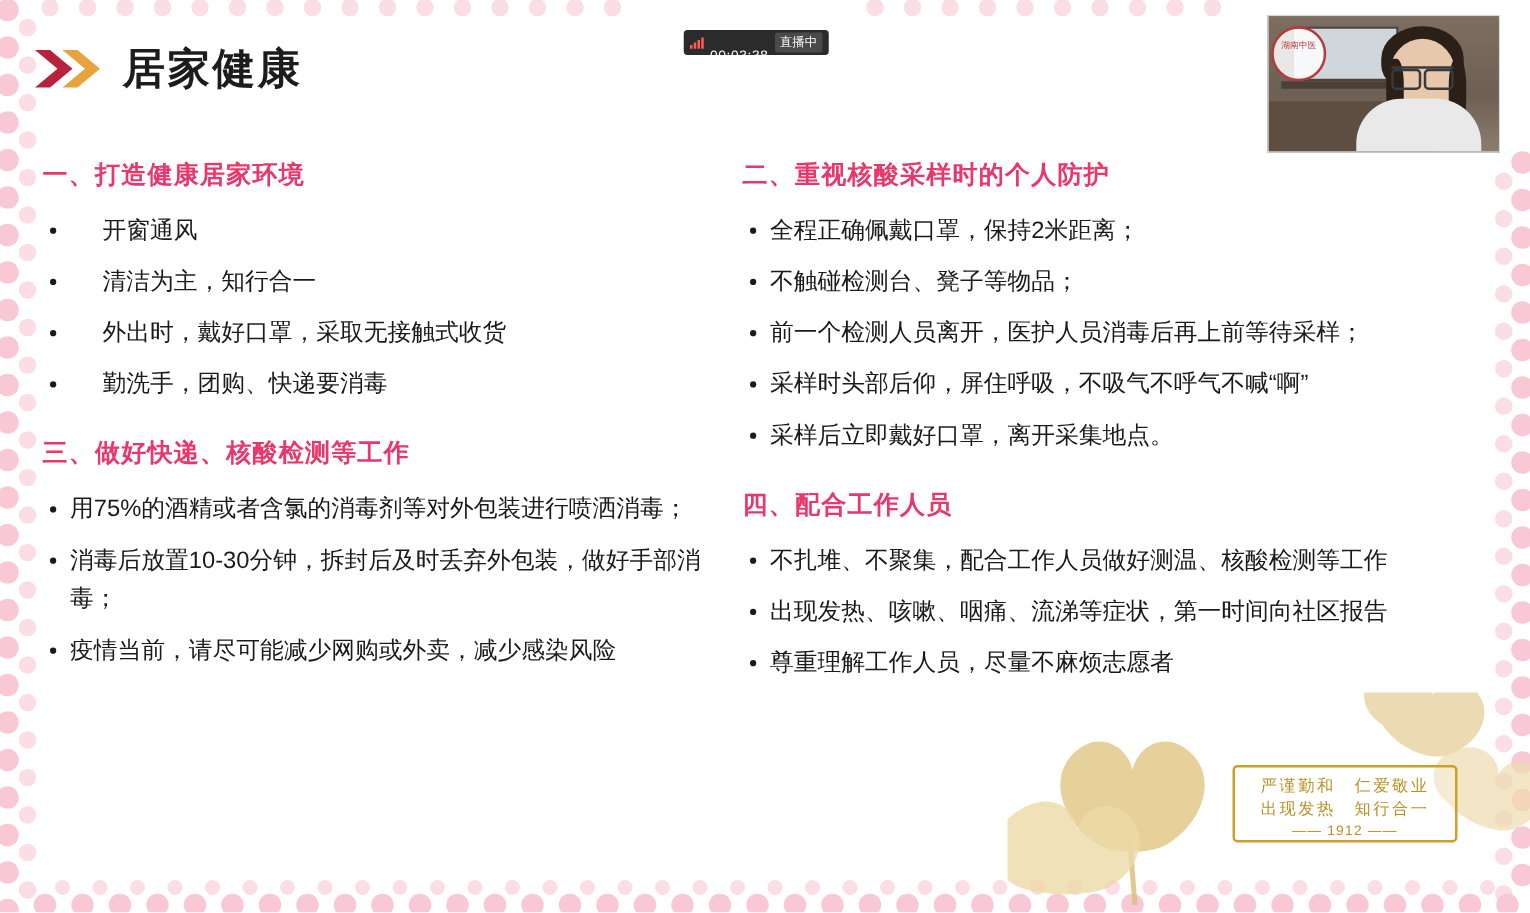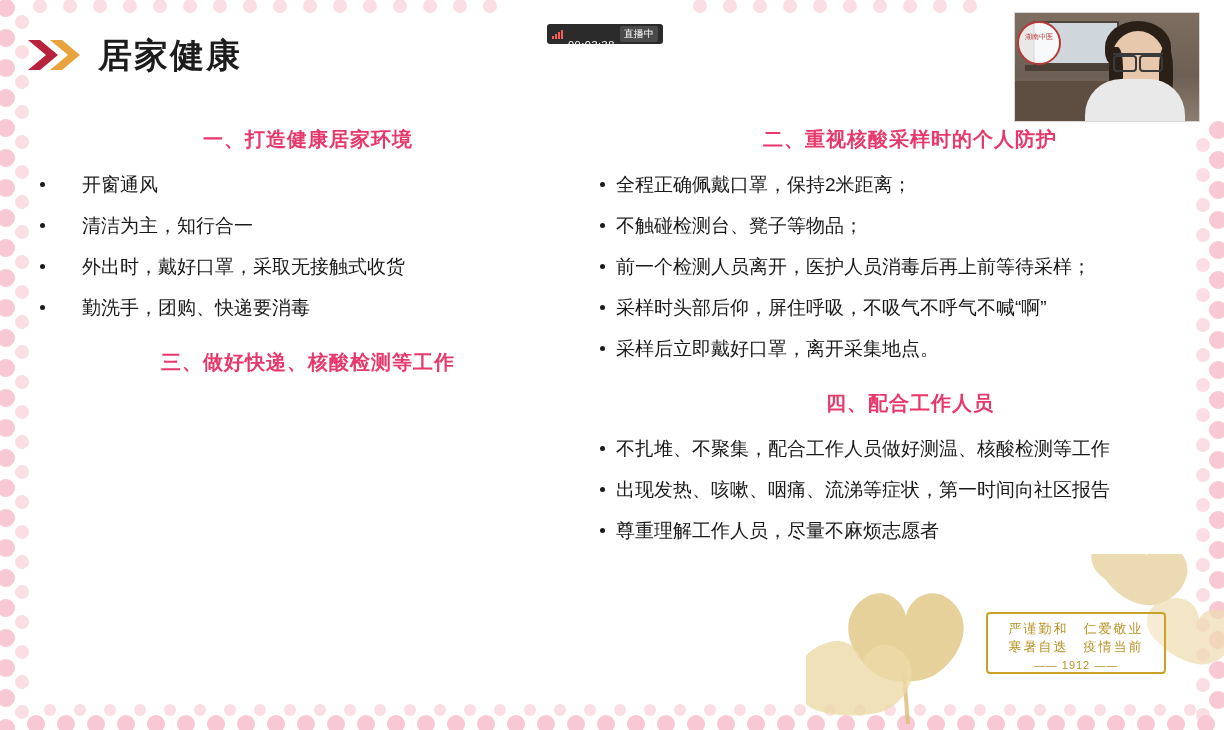--- a/index.html
+++ b/index.html
@@ -54,21 +54,20 @@
   .col-left  { position: absolute; left: 8px;  top: 112px; width: 548px; }
   .col-right { position: absolute; left: 568px; top: 112px; width: 632px; }
 
   .sec-head {
     color: #e8386b;
     font-size: 20px;
     font-weight: bold;
     letter-spacing: 1px;
     margin-bottom: 16px;
     white-space: nowrap;
-    text-align: center;
   }
 
   ul.bullets { list-style: none; }
   ul.bullets li {
     position: relative;
     font-size: 19px;
     color: #1a1a1a;
     line-height: 31px;
     margin-bottom: 10px;
     padding-left: 26px;
@@ -442,20 +441,25 @@
     <div class="col-left">
       <div class="sec-head">一、打造健康居家环境</div>
       <ul class="bullets indent">
         <li>开窗通风</li>
         <li>清洁为主，知行合一</li>
         <li>外出时，戴好口罩，采取无接触式收货</li>
         <li>勤洗手，团购、快递要消毒</li>
       </ul>
 
       <div class="sec-head sec2">三、做好快递、核酸检测等工作</div>
+      <ul class="bullets wide">
+        <li>用75%的酒精或者含氯的消毒剂等对外包装进行喷洒消毒；</li>
+        <li>消毒后放置10-30分钟，拆封后及时丢弃外包装，做好手部消毒；</li>
+        <li>疫情当前，请尽可能减少网购或外卖，减少感染风险</li>
+      </ul>
     </div>
 
     <div class="col-right">
       <div class="sec-head">二、重视核酸采样时的个人防护</div>
       <ul class="bullets wide">
         <li class="nowrap">全程正确佩戴口罩，保持2米距离；</li>
         <li class="nowrap">不触碰检测台、凳子等物品；</li>
         <li class="nowrap">前一个检测人员离开，医护人员消毒后再上前等待采样；</li>
         <li class="nowrap">采样时头部后仰，屏住呼吸，不吸气不呼气不喊“啊”</li>
         <li class="nowrap">采样后立即戴好口罩，离开采集地点。</li>
@@ -480,21 +484,21 @@
         </g>
         <g fill="#e6cf98" opacity="0.75">
           <path d="M300 26 C276 10 282 -18 312 -22 C328 -24 340 -12 340 2 C346 -10 362 -14 372 -4 C392 14 378 42 352 50 C336 55 312 44 300 26 Z"></path>
         </g>
         <g fill="#eedcaf" opacity="0.7">
           <path d="M352 88 C332 72 340 46 368 44 C382 43 392 52 393 65 C399 54 414 52 422 61 C438 78 426 104 402 110 C388 113 364 102 352 88 Z"></path>
         </g>
       </svg>
       <div class="seal">
         <div>严谨勤和　仁爱敬业</div>
-        <div>寒暑自迭　疫情当前</div>
+        <div>出现发热　知行合一</div>
         <div class="year">—— 1912 ——</div>
       </div>
     </div>
 
   </div>
 
   <div class="live-bar">
     <span class="sig">
         <i></i>
         <i></i>

